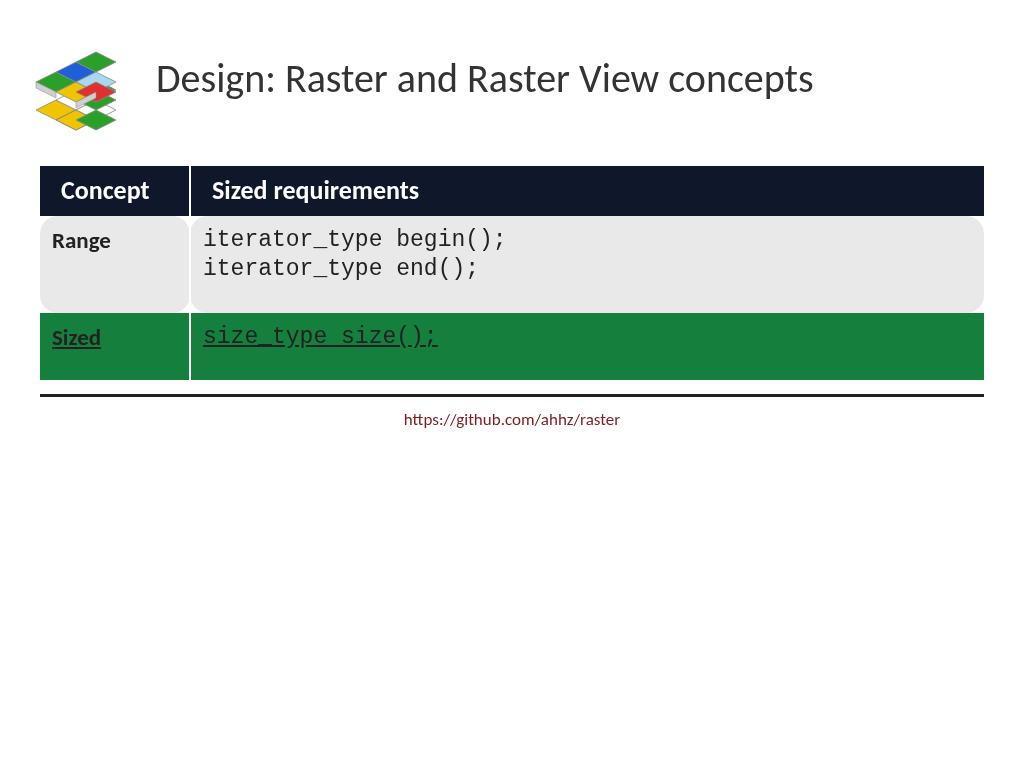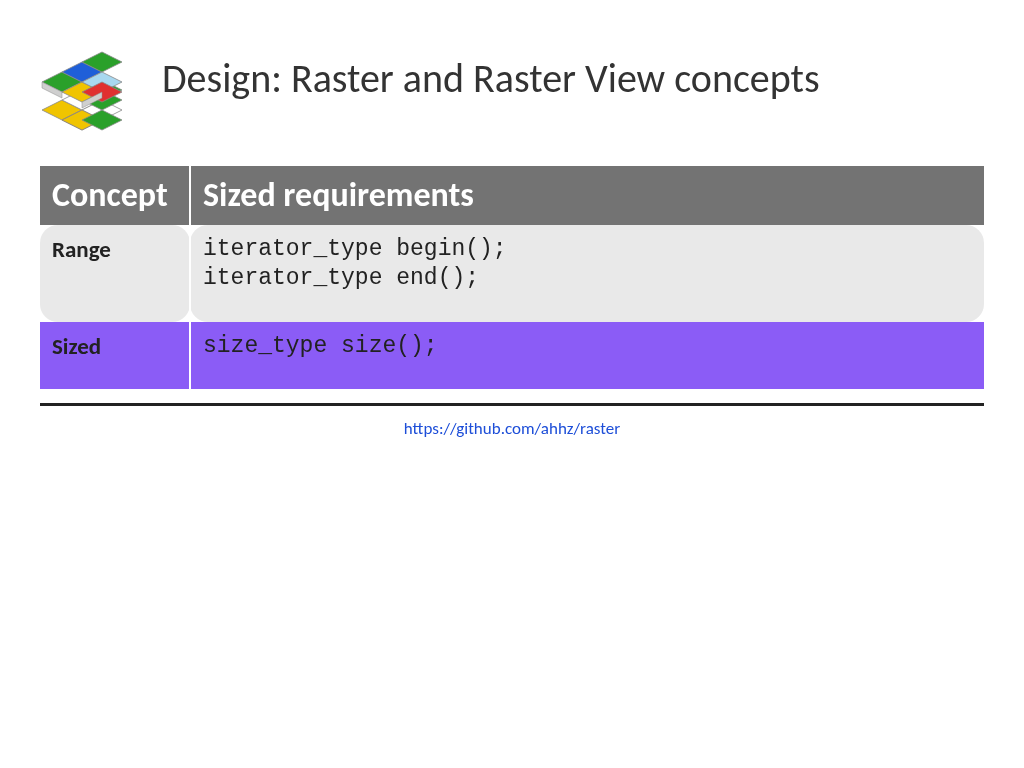--- a/index.html
+++ b/index.html
@@ -8,21 +8,21 @@
     height: 768px;
     background: #ffffff;
     font-family: Calibri, "Segoe UI", Arial, sans-serif;
     color: #222;
     position: relative;
     overflow: hidden;
   }
   .header {
     display: flex;
     align-items: flex-start;
-    padding: 50px 40px 20px 22px;
+    padding: 50px 40px 20px 16px;
     gap: 20px;
   }
   .logo-wrap {
     flex: 0 0 auto;
     width: 120px;
     height: 90px;
     position: relative;
   }
   .logo {
     position: absolute;
@@ -38,31 +38,31 @@
   }
   .table {
     width: calc(100% - 80px);
     margin: 6px 40px 0 40px;
     border-collapse: collapse;
     table-layout: fixed;
   }
   .table col.c1 { width: 150px; }
   .table col.c2 { width: auto; }
   .table thead th {
-    background: #737373;
+    background: #0f172a;
     color: #ffffff;
-    font-size: 34px;
+    font-size: 26px;
     font-weight: 700;
     text-align: left;
-    padding: 8px 12px 10px 12px;
+    padding: 8px 12px 10px 21px;
     border-right: 2px solid #ffffff;
   }
   .table thead th:last-child { border-right: none; }
   .table tbody tr.odd td { background: #e9e9e9; border-radius: 18px; }
-  .table tbody tr.even td { background: #8b5cf6; }
+  .table tbody tr.even td { background: #15803d; text-decoration: underline; }
   .table tbody td {
     vertical-align: top;
     padding: 10px 12px 28px 12px;
     border-right: 2px solid #ffffff;
     font-size: 23px;
     line-height: 1.28;
   }
   .table tbody td:last-child { border-right: none; }
   .concept-cell {
     font-weight: 700;
@@ -74,21 +74,21 @@
     white-space: pre;
   }
   .footer-rule {
     margin: 14px 40px 0 40px;
     border: none;
     border-top: 3px solid #222;
   }
   .footer-link {
     text-align: center;
     font-size: 17px;
-    color: #1d4ed8;
+    color: #7f1d1d;
     margin-top: 12px;
   }
 </style>
 </head>
 <body>
 
 <div class="header">
   <div class="logo-wrap">
     <svg class="logo" viewBox="0 0 120 90" xmlns="http://www.w3.org/2000/svg">
 

